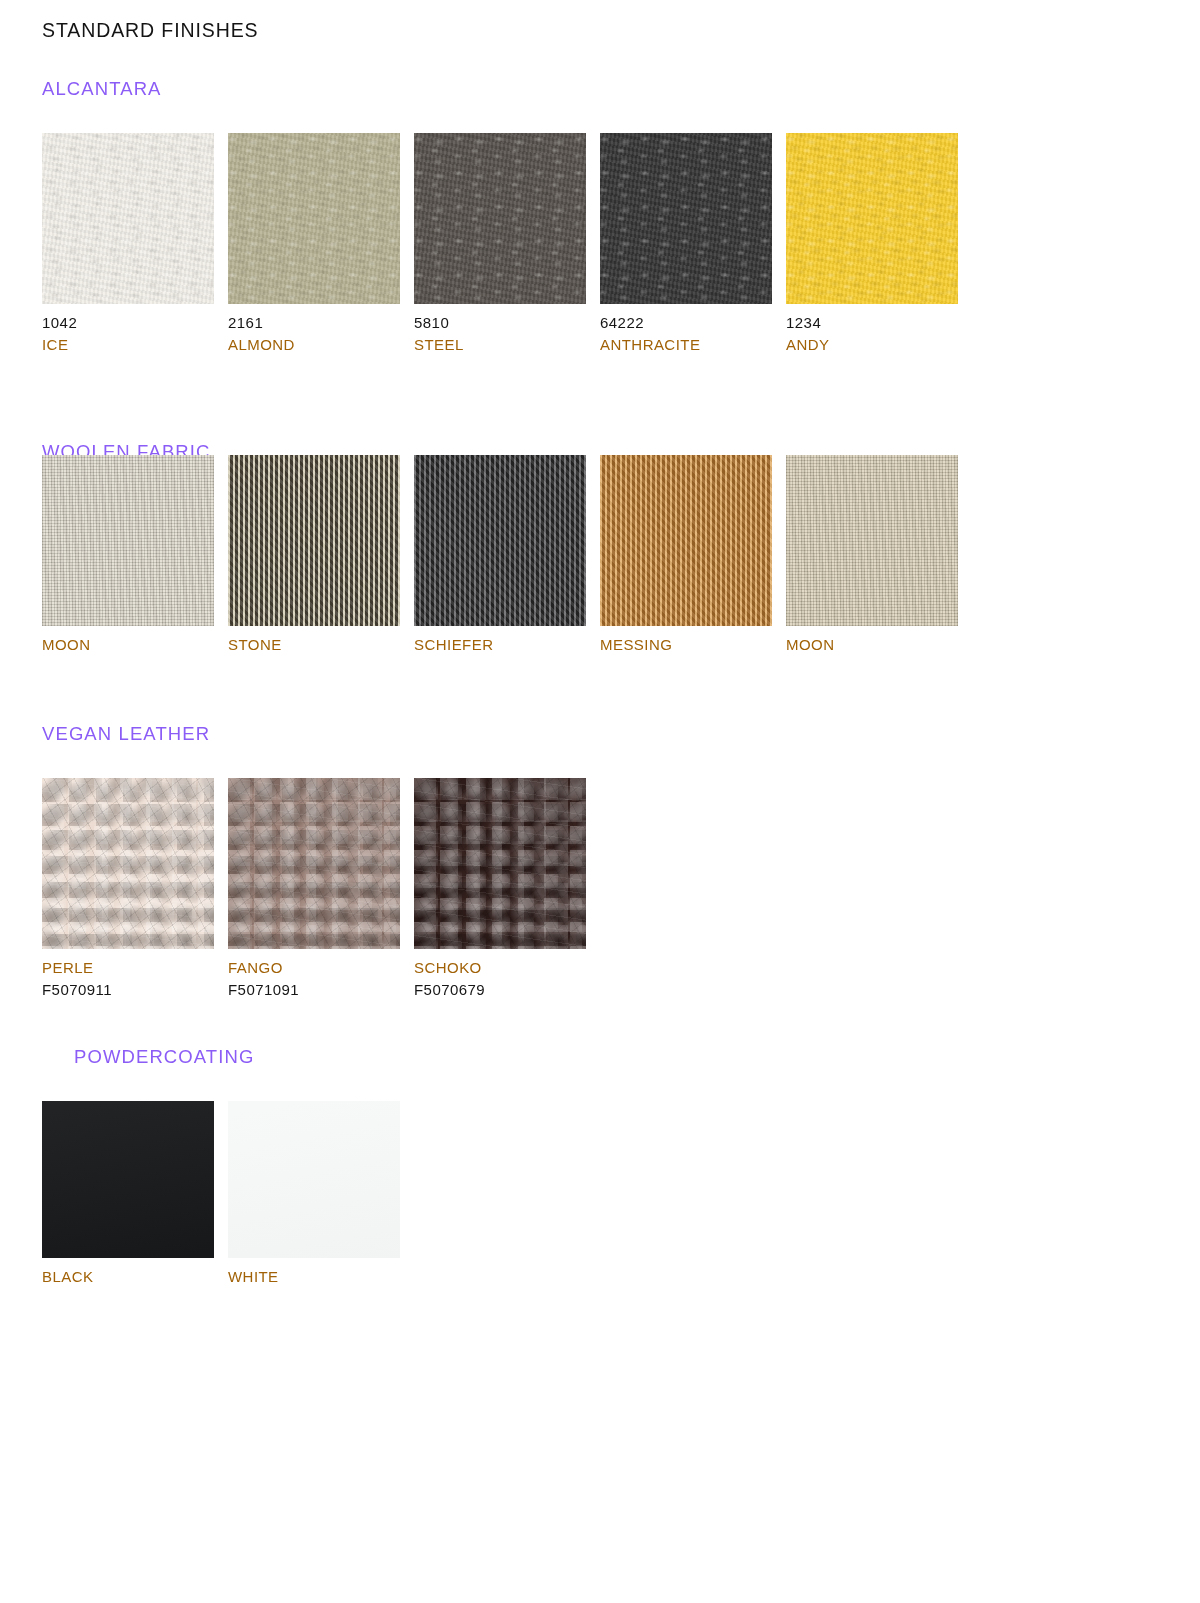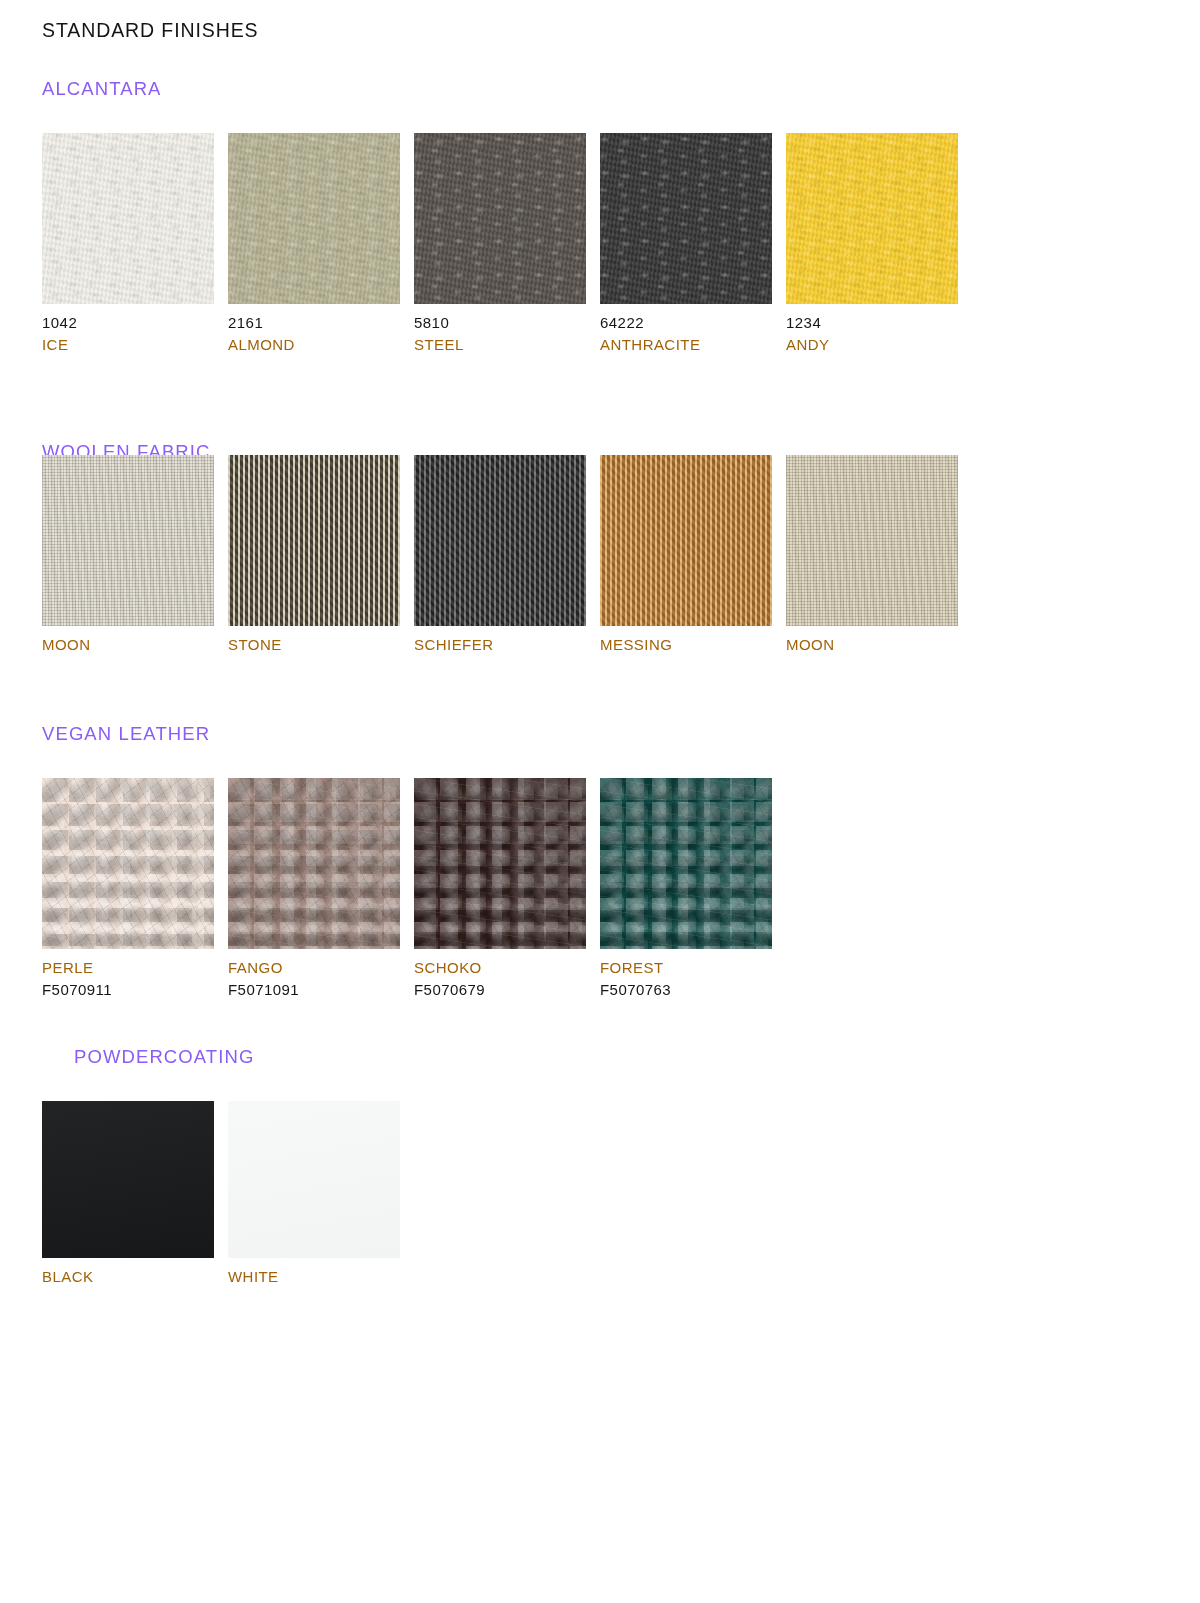--- a/index.html
+++ b/index.html
@@ -290,27 +290,20 @@
               <span class="swatch-code">F5071091</span>
             </div>
           </div>
           <div class="swatch-cell">
             <div class="swatch-chip tex-leather" style="height: 171px; background: rgb(53, 33, 30);"></div>
             <div class="swatch-labels">
               <span class="swatch-label">SCHOKO</span>
               <span class="swatch-code">F5070679</span>
             </div>
           </div>
-          <div class="swatch-cell">
-            <div class="swatch-chip tex-leather" style="height: 171px; background: rgb(13, 71, 66);"></div>
-            <div class="swatch-labels">
-              <span class="swatch-label">FOREST</span>
-              <span class="swatch-code">F5070763</span>
-            </div>
-          </div>
         </div>
       </div>
       <div class="section">
         <div class="section-title" style="top: 1046px; margin-left: 32px;">POWDERCOATING</div>
         <div class="swatch-row" style="top: 1101px;">
           <div class="swatch-cell">
             <div class="swatch-chip tex-flat" style="height: 157px; background: rgb(23, 24, 26);"></div>
             <div class="swatch-labels">
               <span class="swatch-label">BLACK</span>
             </div>

